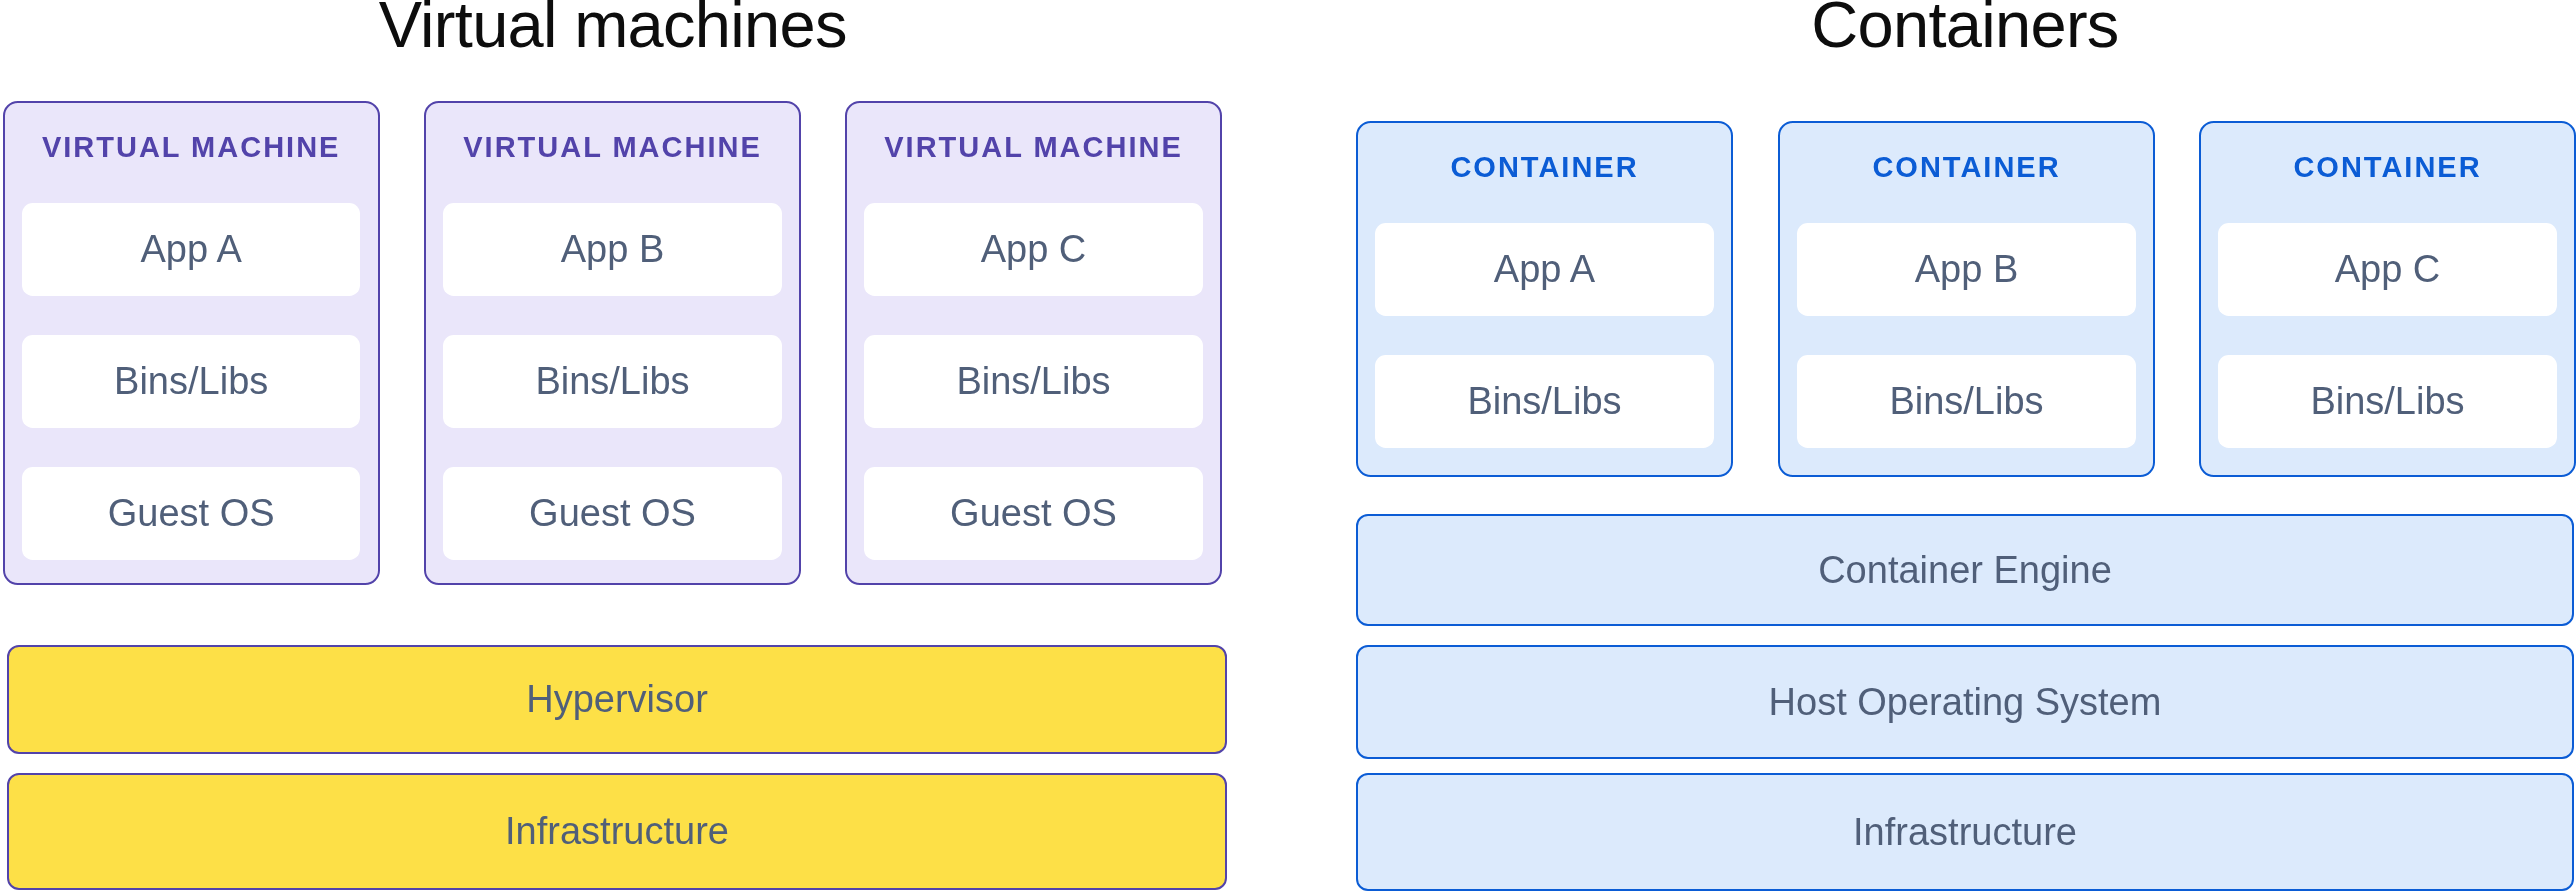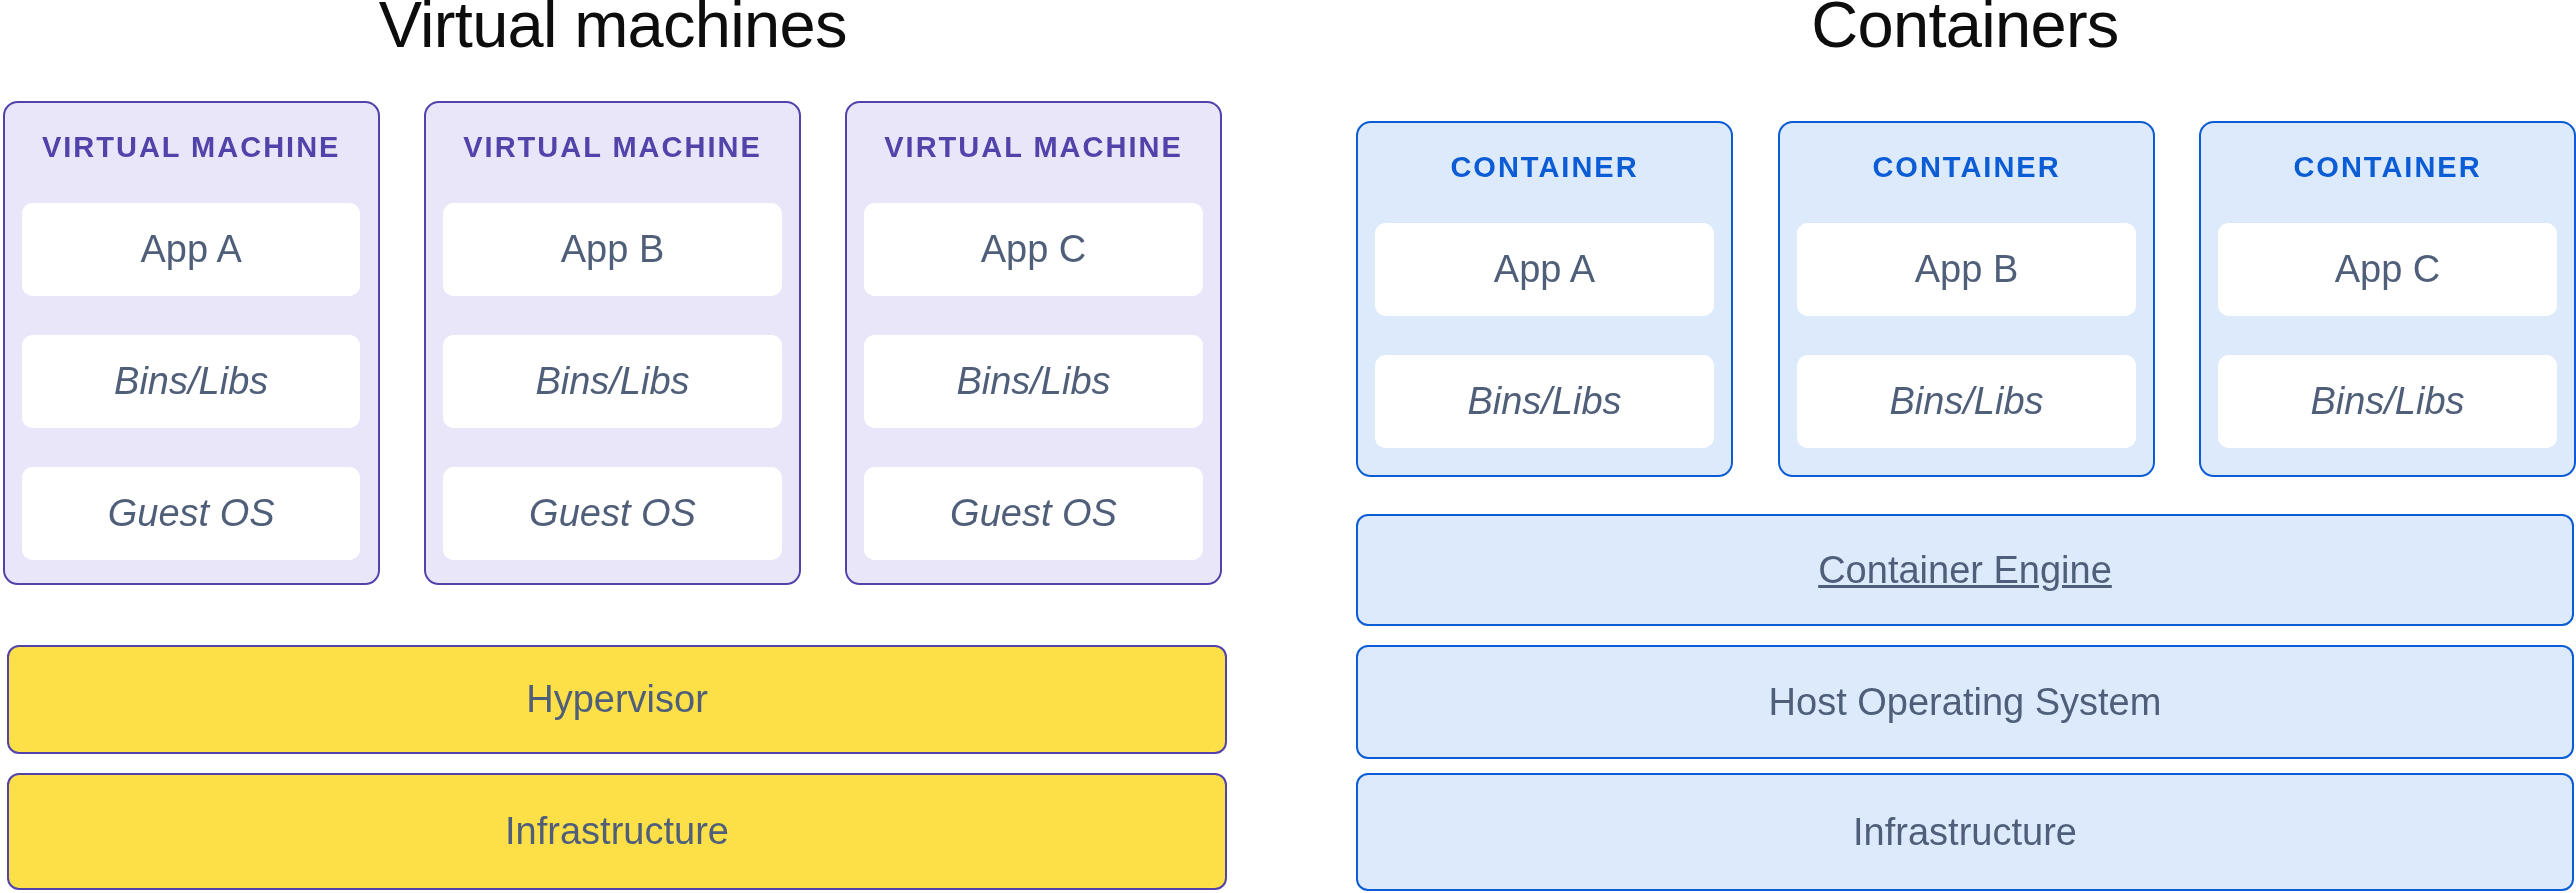--- a/index.html
+++ b/index.html
@@ -70,21 +70,21 @@
     display: flex;
     align-items: center;
     justify-content: center;
     font-size: 38px;
     font-weight: 500;
     color: #505f79;
     white-space: nowrap;
     text-align: right;
   }
   .ibox.first { margin-top: 42px; }
-  .ibox + .ibox { margin-top: 39px; font-style: italic; }
+  .ibox + .ibox { margin-top: 39px; }
 
   
   .bar {
     position: absolute;
     box-sizing: border-box;
     border: 2.7px solid;
     border-radius: 12px;
     display: flex;
     align-items: center;
     justify-content: center;
@@ -100,21 +100,21 @@
     border-color: #5243aa;
   }
   .bar.blue {
     left: 1356px;
     width: 1218px;
     background: #dceafc;
     border-color: #0b5cd5;
   }
   #bar-hypervisor  { top: 645px;  height: 109px; }
   #bar-infra-left  { top: 773px; height: 117px; }
-  #bar-engine      { top: 514px;  height: 112px; text-decoration: underline; }
+  #bar-engine      { top: 514px;  height: 112px; }
   #bar-host-os     { top: 645px;  height: 114px; }
   #bar-infra-right { top: 773px; height: 118px; }
 
   
   #vm-card-1 { left: 2.7px; }
   #vm-card-2 { left: 424px; }
   #vm-card-3 { left: 845px; }
   #ct-card-1 { left: 1356px; }
   #ct-card-2 { left: 1778px; }
   #ct-card-3 { left: 2199px; }

